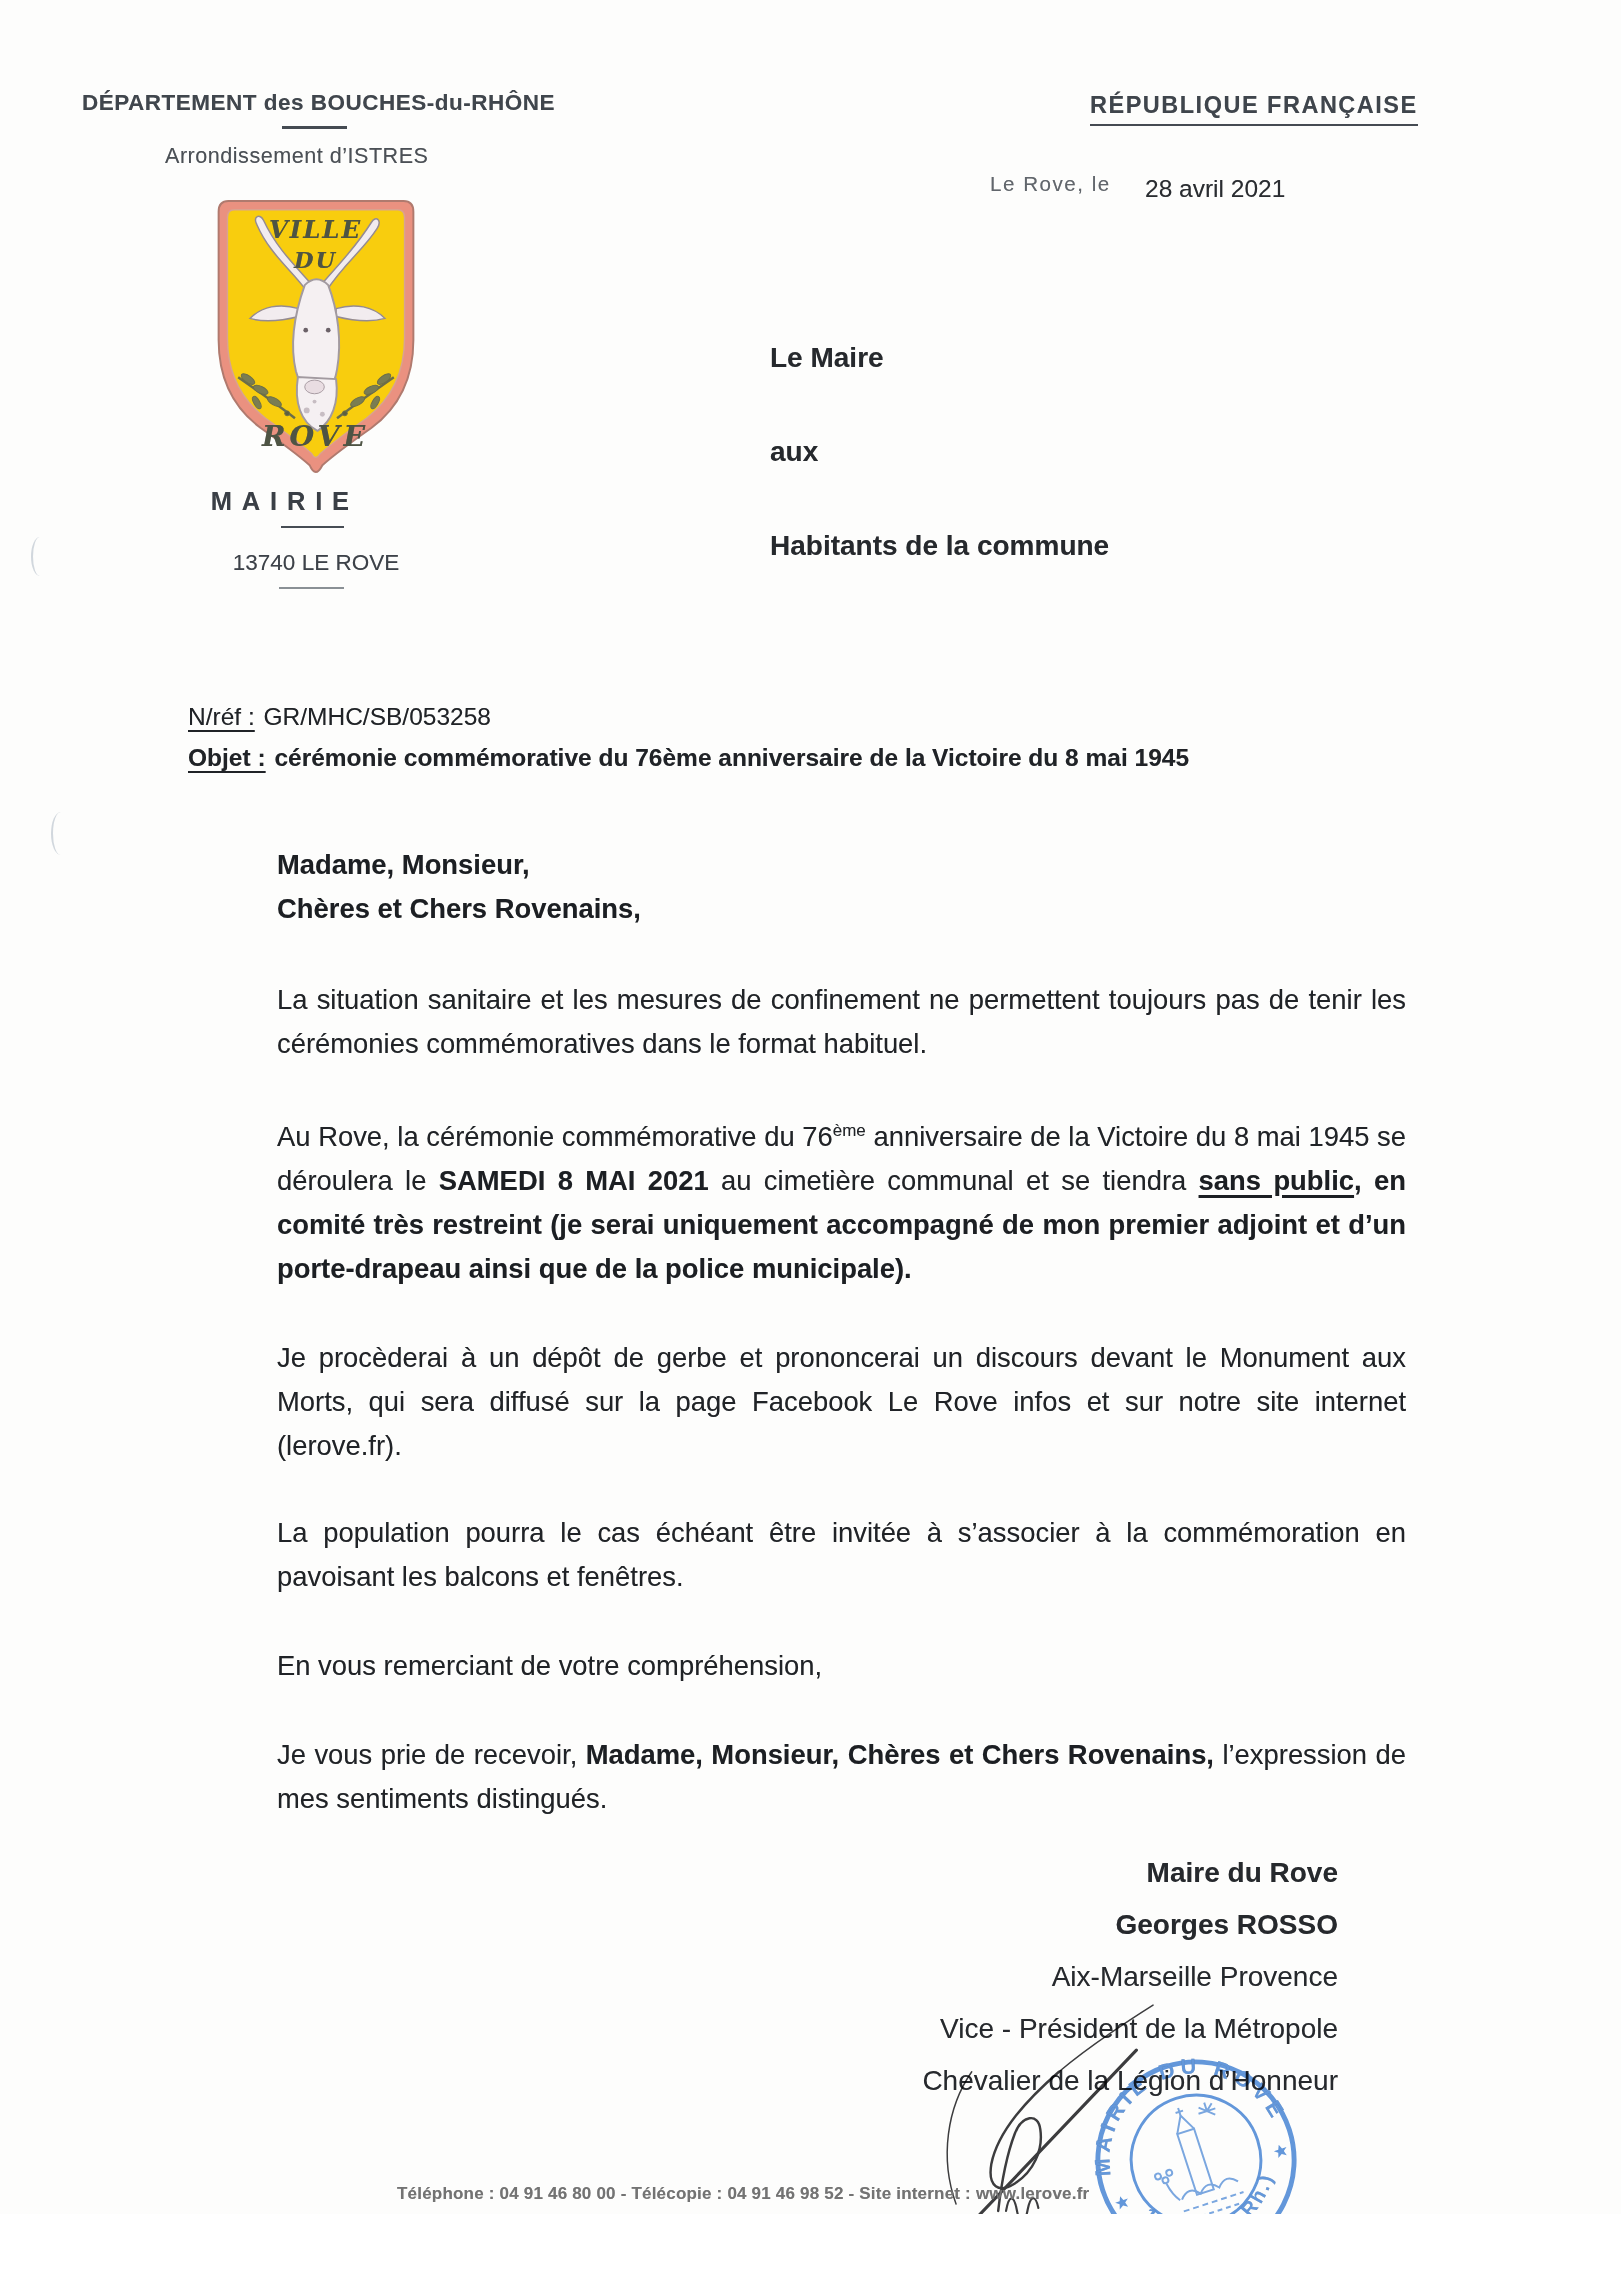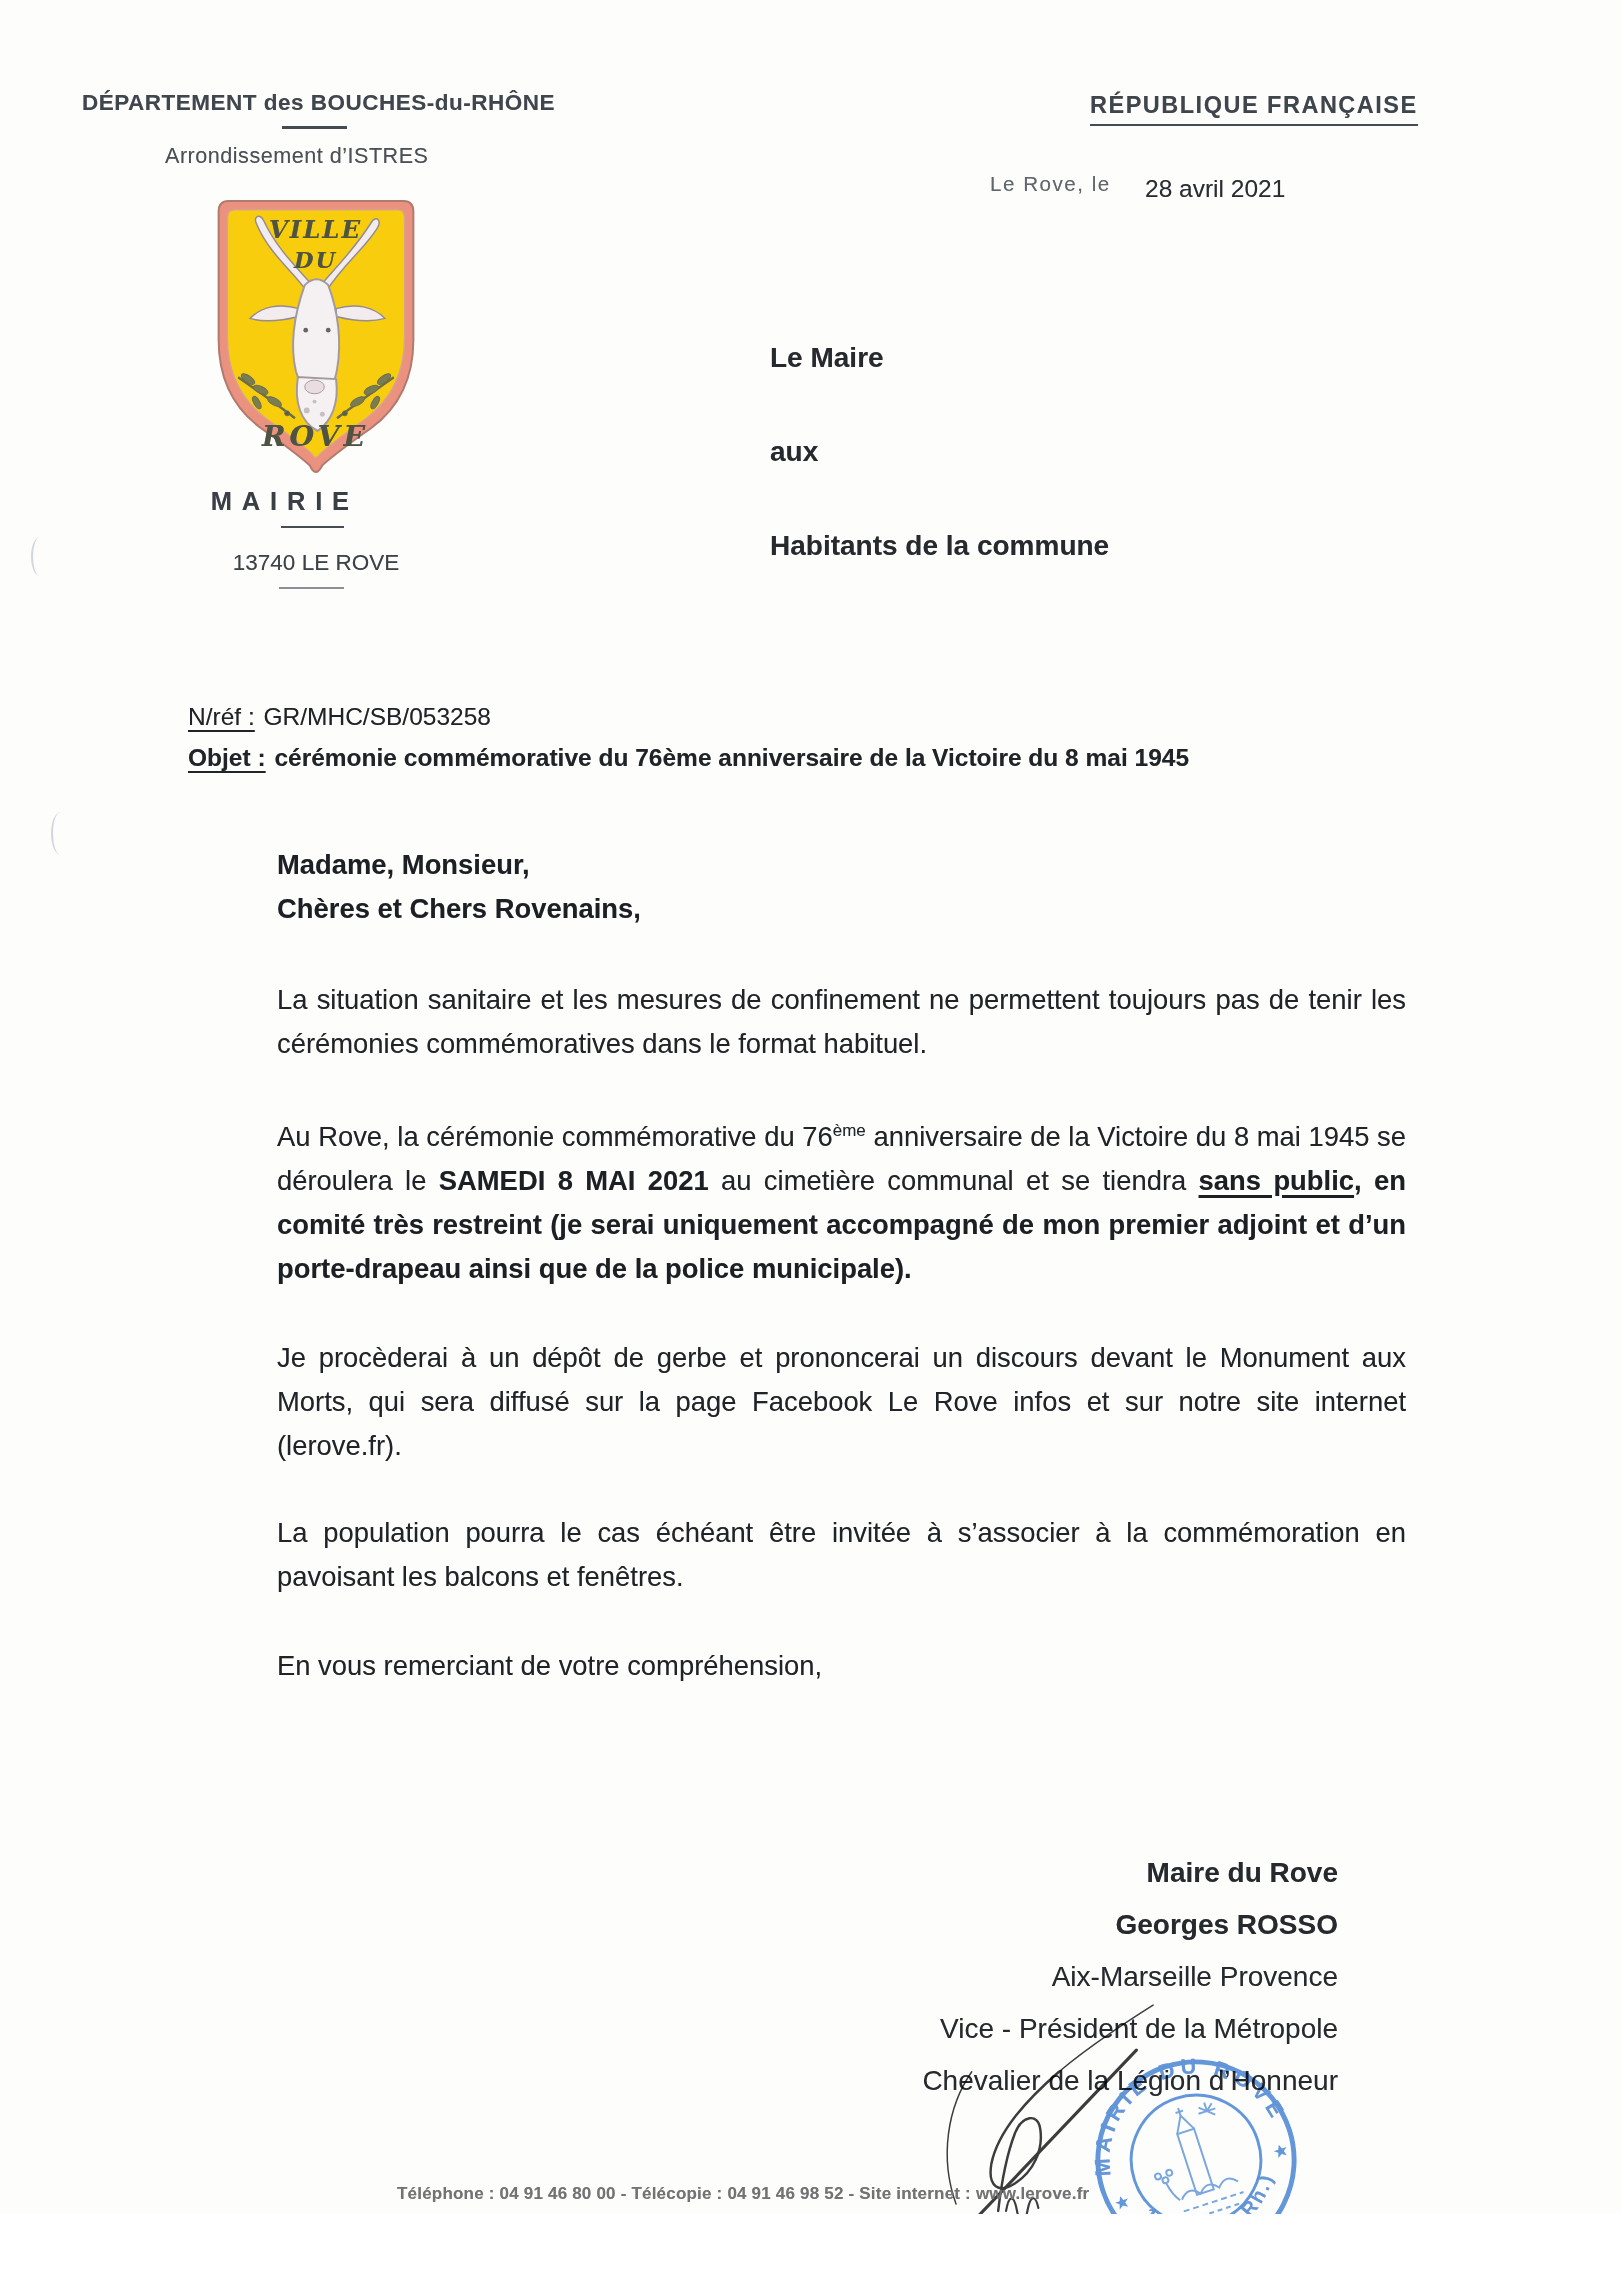--- a/index.html
+++ b/index.html
@@ -138,20 +138,21 @@
     <p class="gap-p1">La situation sanitaire et les mesures de confinement ne permettent toujours pas de tenir les cérémonies commémoratives dans le format habituel.</p>
 
     <p><span>Au Rove, la cérémonie commémorative du 76</span><sup>ème</sup><span> anniversaire de la Victoire du 8 mai 1945 se déroulera le </span><strong>SAMEDI 8 MAI 2021</strong><span> au cimetière communal et se tiendra </span><strong class="u">sans public</strong><strong>, en comité très restreint (je serai uniquement accompagné de mon premier adjoint et d’un porte-drapeau ainsi que de la police municipale).</strong></p>
 
     <p class="gap-p3">Je procèderai à un dépôt de gerbe et prononcerai un discours devant le Monument aux Morts, qui sera diffusé sur la page Facebook Le Rove infos et sur notre site internet (lerove.fr).</p>
 
     <p>La population pourra le cas échéant être invitée à s’associer à la commémoration en pavoisant les balcons et fenêtres.</p>
 
     <p class="nojust">En vous remerciant de votre compréhension,</p>
 
+    <p><span>Je vous prie de recevoir, </span><strong>Madame, Monsieur, Chères et Chers Rovenains,</strong><span> l’expression de mes sentiments distingués.</span></p>
   </div>
 
   <div class="abs sig">
     <div class="b">Maire du Rove</div>
     <div class="b">Georges ROSSO</div>
     <div>Aix-Marseille Provence</div>
     <div>Vice - Président de la Métropole</div>
     <div>Chevalier de la Légion d’Honneur</div>
   </div>
 

